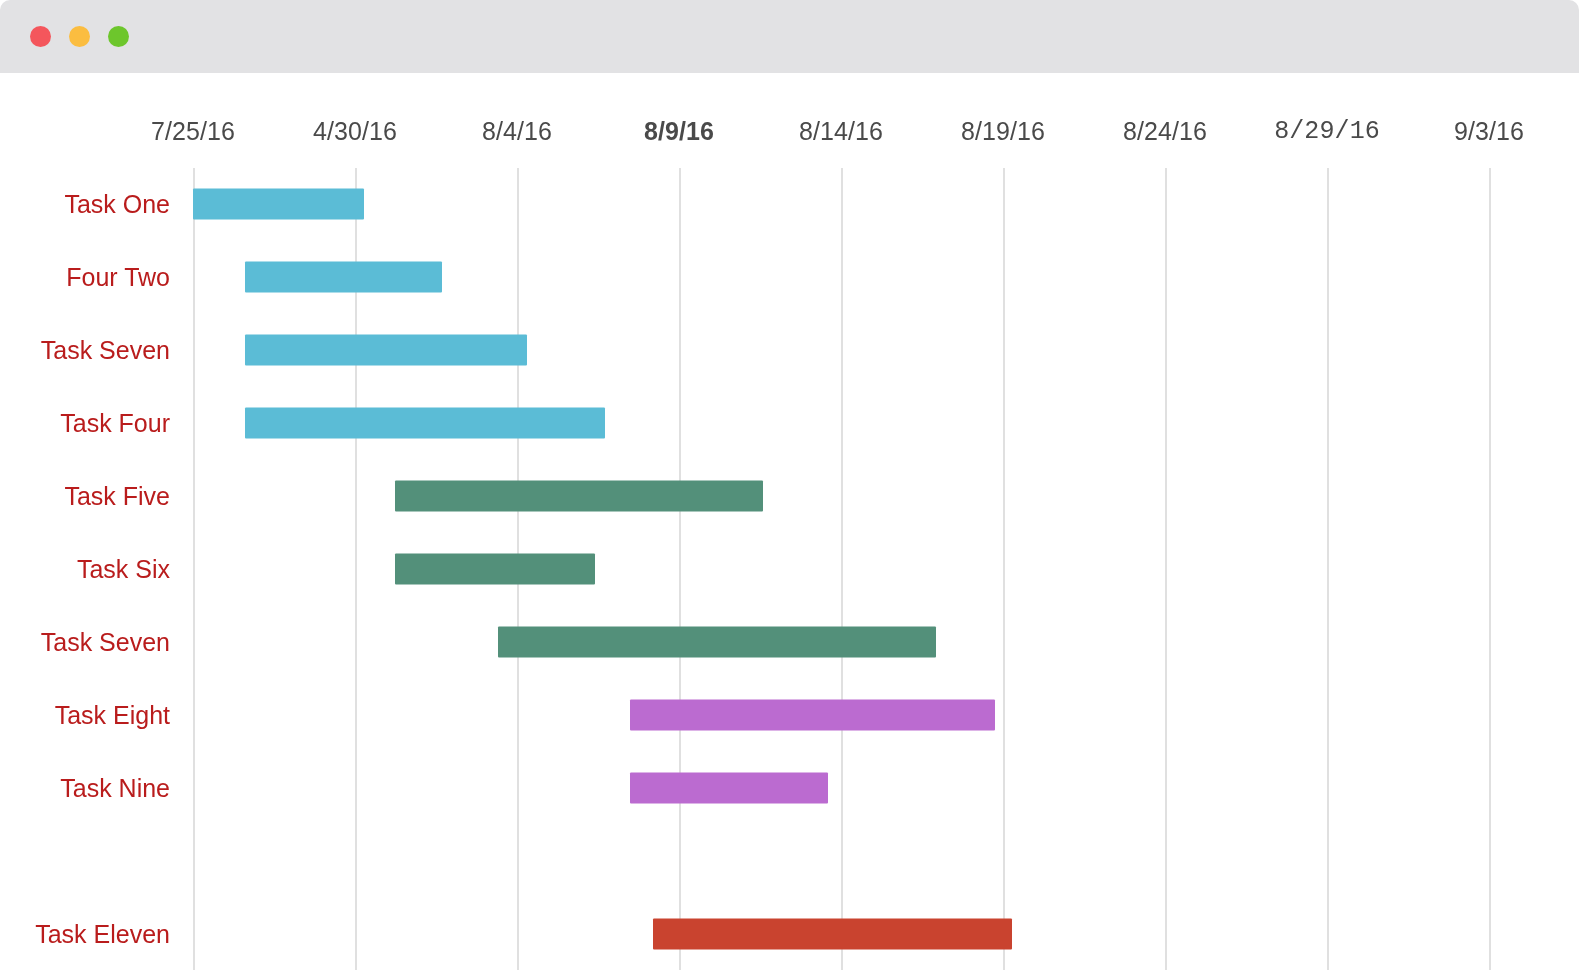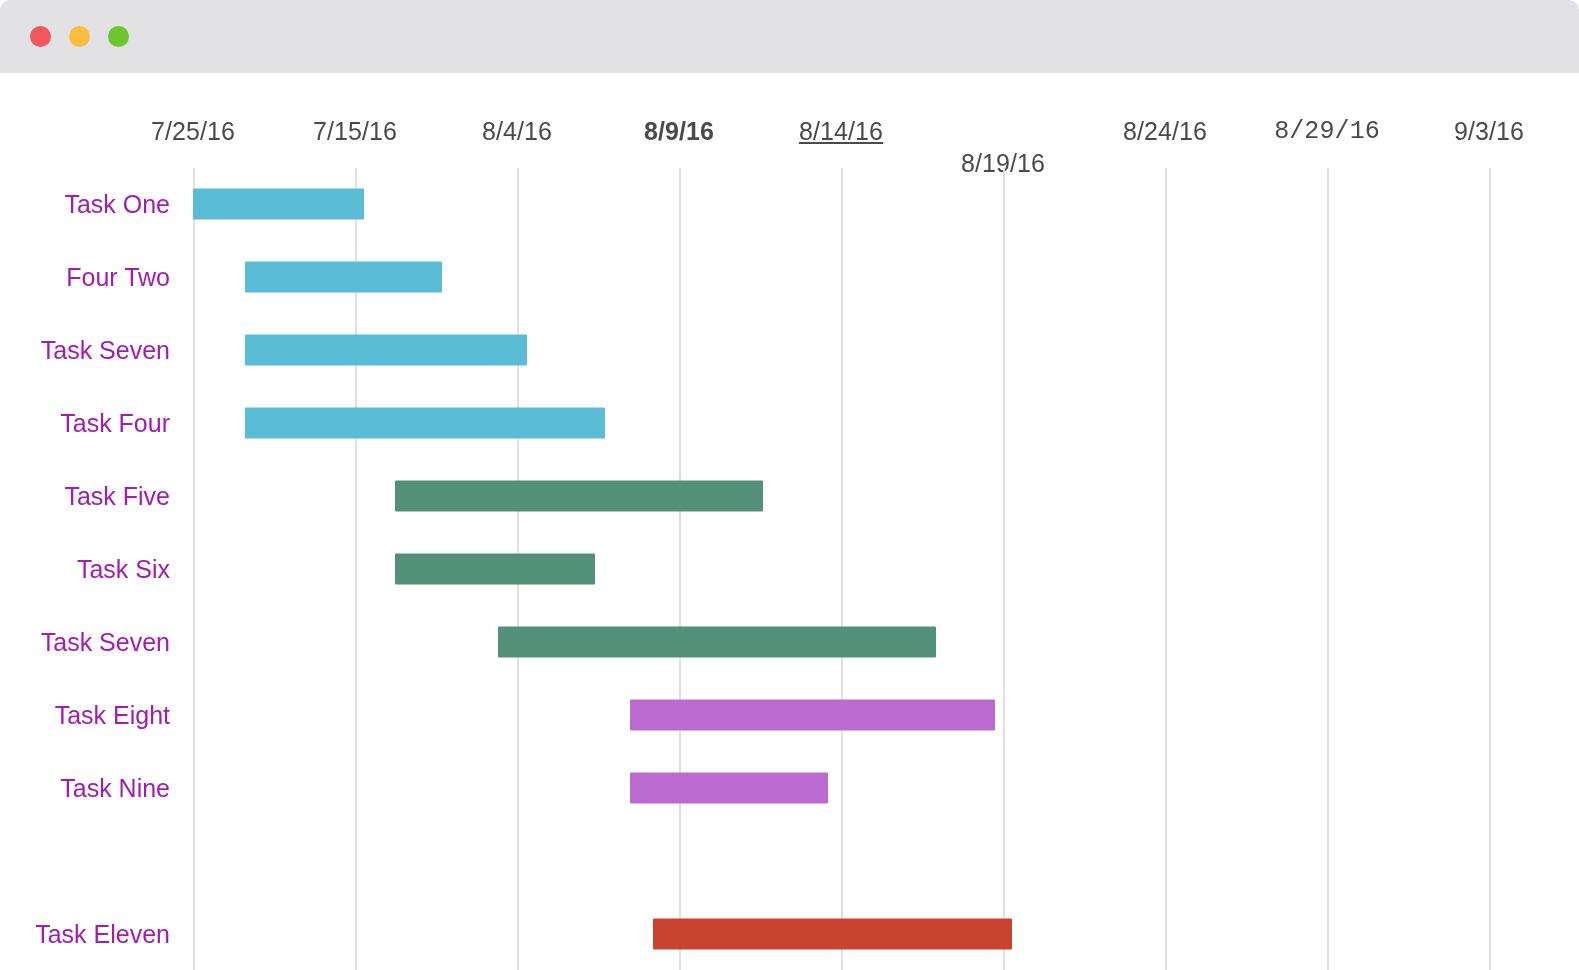--- a/index.html
+++ b/index.html
@@ -96,21 +96,21 @@
     width: 1579px;
     height: 71.5px;
   }
   .row-label {
     position: absolute;
     right: 1409px;   
     top: 50%;
     transform: translateY(-50%);
     white-space: nowrap;
     font-size: 25px;
-    color: #a21caf;
+    color: #b91c1c;
     text-align: right;
   }
   .bar {
     position: absolute;
     top: 50%;
     transform: translateY(-50%);
     height: 31px;
     border-radius: 1px;
   }
 </style>
@@ -124,25 +124,25 @@
         <span class="light" style="background: rgb(244, 86, 92);"></span>
         <span class="light" style="background: rgb(251, 189, 64);"></span>
         <span class="light" style="background: rgb(109, 198, 44);"></span>
       </div>
   </div>
 
   <div class="chart">
 
     <div class="axis-top" id="axis-top">
         <div class="tick-label" style="left: 193px;">7/25/16</div>
-        <div class="tick-label" style="left: 355px;">7/15/16</div>
+        <div class="tick-label" style="left: 355px;">4/30/16</div>
         <div class="tick-label" style="left: 517px; text-align: center;">8/4/16</div>
         <div class="tick-label" style="left: 679px; font-weight: bold;">8/9/16</div>
-        <div class="tick-label" style="left: 841px; text-decoration: underline;">8/14/16</div>
-        <div class="tick-label" style="left: 1003px; margin-top: 32px;">8/19/16</div>
+        <div class="tick-label" style="left: 841px;">8/14/16</div>
+        <div class="tick-label" style="left: 1003px;">8/19/16</div>
         <div class="tick-label" style="left: 1165px;">8/24/16</div>
         <div class="tick-label" style="left: 1327px; font-family: Liberation Mono, monospace;">8/29/16</div>
         <div class="tick-label" style="left: 1489px;">9/3/16</div>
       </div>
 
     <div class="plot" id="plot-grid">
         <div class="gridline" style="left: 0px; background: rgb(224, 224, 224);"></div>
         <div class="gridline" style="left: 162px; background: rgb(224, 224, 224);"></div>
         <div class="gridline" style="left: 324px; background: rgb(224, 224, 224);"></div>
         <div class="gridline" style="left: 486px; background: rgb(224, 224, 224);"></div>

